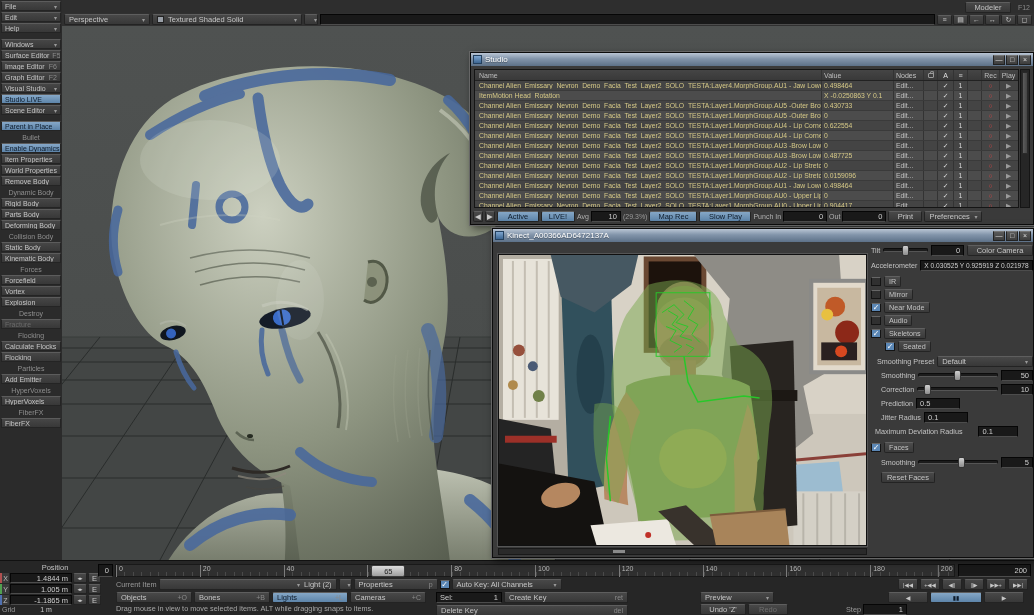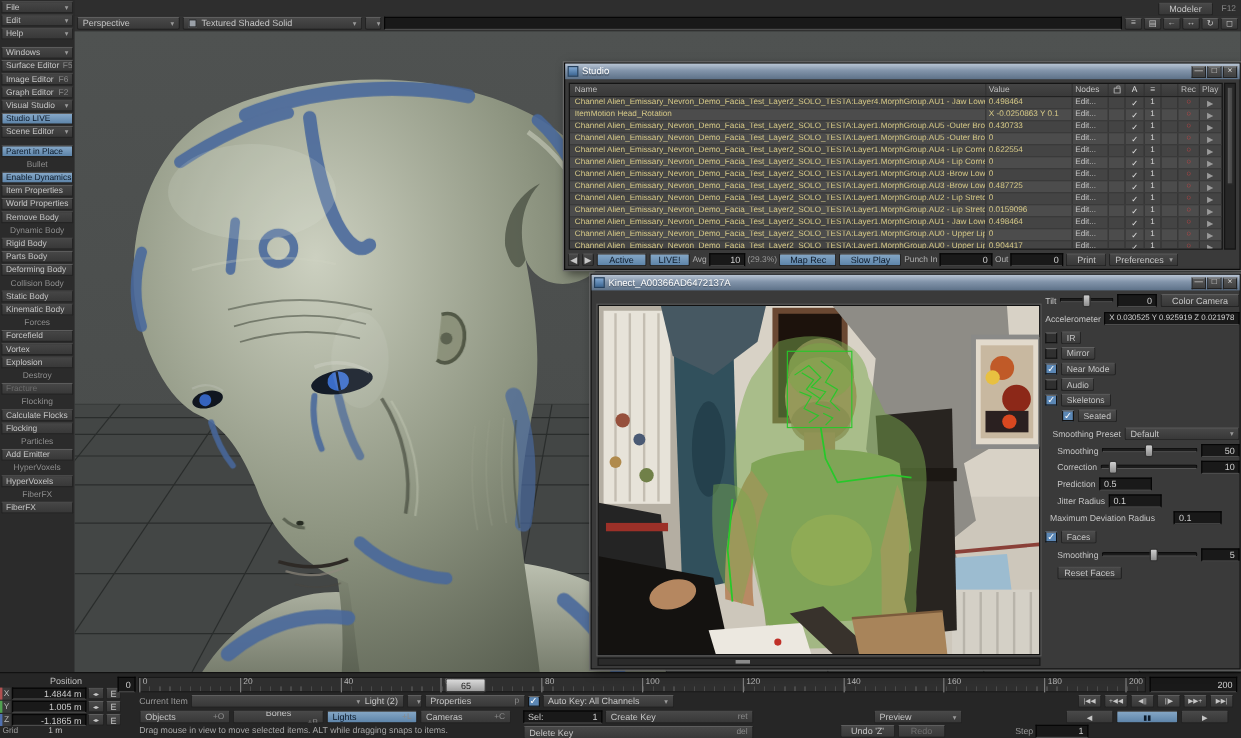--- a/index.html
+++ b/index.html
@@ -844,21 +844,21 @@
         <div class="btn" style="width: 20px; font-size: 5.5px;">||▶</div>
         <div class="btn" style="width: 20px; font-size: 5.5px;">▶▶+</div>
         <div class="btn" style="width: 20px; font-size: 5.5px;">▶▶|</div>
       </div>
 
     <div class="brow" id="item-type-row" style="left:116px;top:31px;">
         <div class="btn" style="width: 76px; justify-content: space-between; padding: 0px 4px;">
           <span>Objects</span>
           <span class="key">+O</span>
         </div>
-        <div class="btn" style="width: 76px; justify-content: center; padding: 0px 4px; flex-direction: column;">
+        <div class="btn" style="width: 76px; justify-content: space-between; padding: 0px 4px;">
           <span>Bones</span>
           <span class="key">+B</span>
         </div>
         <div class="btn blue" style="width: 76px; justify-content: space-between; padding: 0px 4px;">
           <span>Lights</span>
           <span class="key">+L</span>
         </div>
         <div class="btn" style="width: 76px; justify-content: space-between; padding: 0px 4px;">
           <span>Cameras</span>
           <span class="key">+C</span>
@@ -868,21 +868,21 @@
       <div class="field" style="width:66px;height:11px;justify-content:space-between;">
         <span>Sel:</span>
         <span>1</span>
       </div>
       <div class="btn" style="width:124px;justify-content:space-between;padding:0 4px;">
         <span>Create Key</span>
         <span class="key">ret</span>
       </div>
     </div>
     <div class="brow" style="left:700px;top:31px;">
-      <div class="btn" style="width:74px;justify-content:space-between;padding:0 4px;margin-left:28px;">
+      <div class="btn" style="width:74px;justify-content:space-between;padding:0 4px;">
         <span>Preview</span>
         <span class="dd-arrow">▾</span>
       </div>
     </div>
     <div class="brow" id="play-row" style="left:888px;top:31px;">
         <div class="btn" style="width: 40px; font-size: 6px;">◀</div>
         <div class="btn blue" style="width: 52px; font-size: 6px;">▮▮</div>
         <div class="btn" style="width: 40px; font-size: 6px;">▶</div>
       </div>
 

